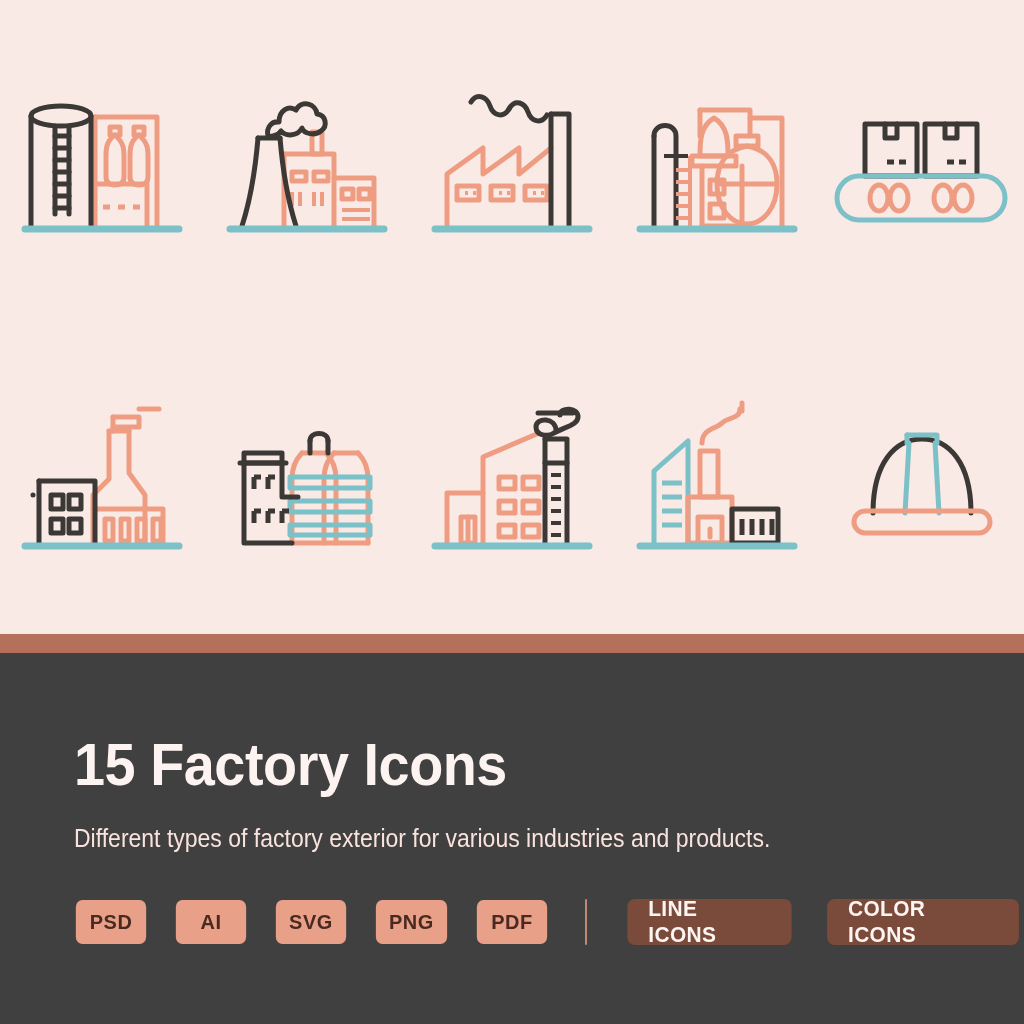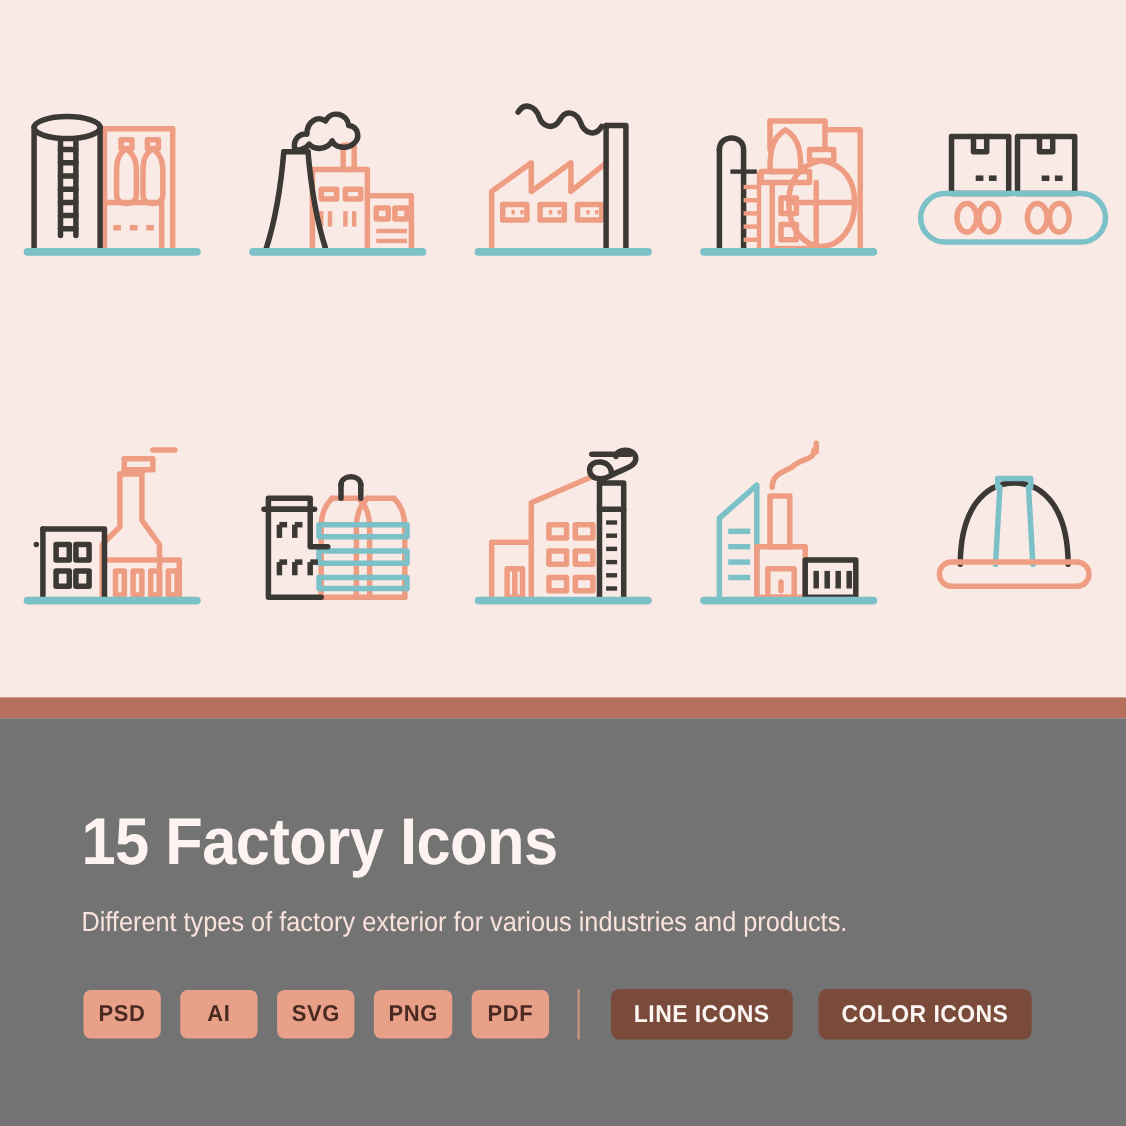--- a/index.html
+++ b/index.html
@@ -32,40 +32,40 @@
 
   
   .band{
     position:absolute;left:0;top:634px;width:1024px;height:19px;
     background:#b4705a;
   }
 
   
   .footer{
     position:absolute;left:0;top:653px;width:1024px;height:371px;
-    background:#737373;
+    background:#404040;
   }
   .footer-inner{padding:82px 0 0 74px;}
   .title{
     margin:0;
     font-family:"Liberation Sans Narrow","Liberation Sans",sans-serif;
     font-size:60px;line-height:60px;
     font-weight:bold;letter-spacing:-0.5px;
     color:#fdf3f0;
     transform:scaleX(0.93);transform-origin:left center;
   }
   .subtitle{
     margin:28px 0 0 0;
     font-family:"Liberation Sans Narrow","Liberation Sans",sans-serif;
     font-size:25px;line-height:30px;font-weight:400;
     color:#fae3dc;
     transform:scaleX(0.92);transform-origin:left center;
   }
   .actions{
-    margin-top:46px;display:flex;align-items:center;gap:14px;
+    margin-top:46px;display:flex;align-items:center;gap:26px;
   }
   .badge{
     height:44px;min-width:46px;padding:0 14px;
     display:flex;align-items:center;justify-content:center;
     background:#e9a089;border-radius:7px;
     color:#4a2a20;
     font-family:"Liberation Sans Narrow","Liberation Sans",sans-serif;
     font-size:21px;font-weight:bold;letter-spacing:0.6px;
     transform:scaleX(0.95);
   }

